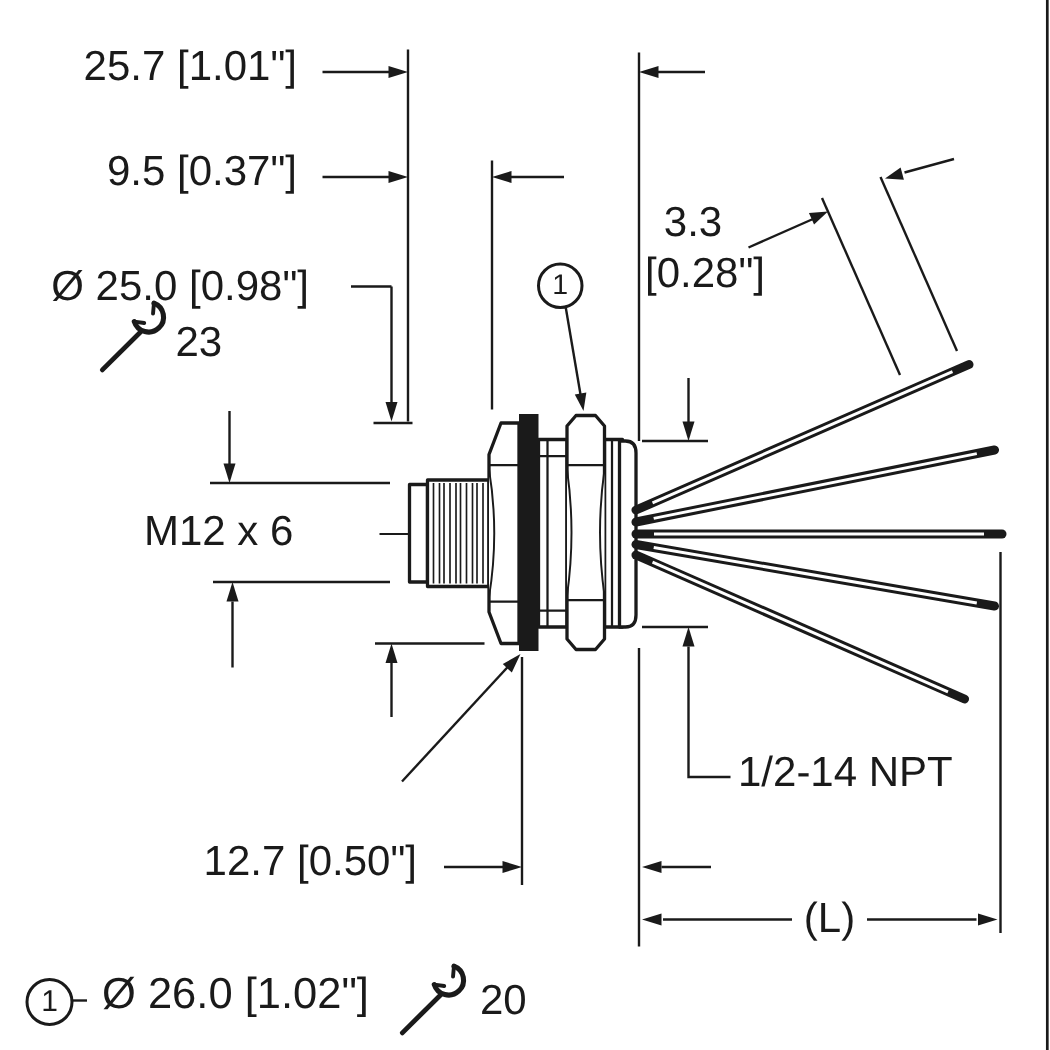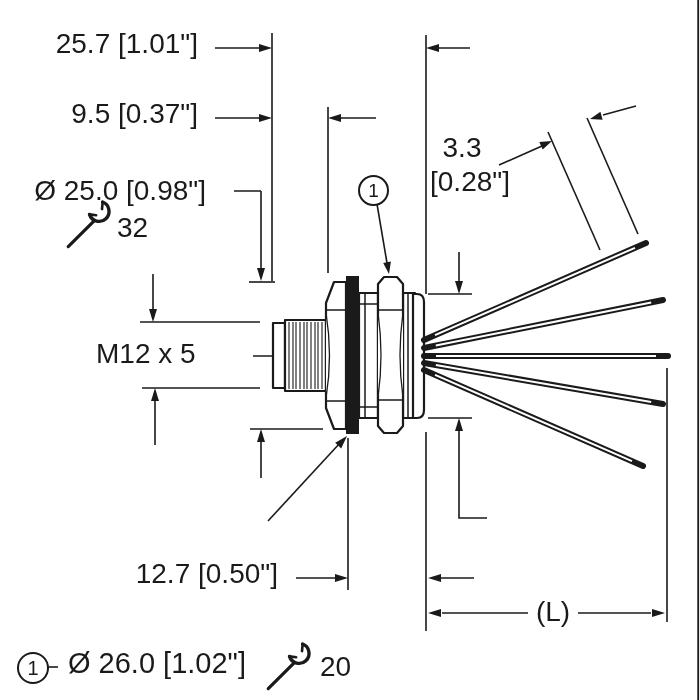--- a/index.html
+++ b/index.html
@@ -137,35 +137,36 @@
       <path d="M-7,-8 L-2.5,-3 M11,-9 L6,-4" stroke-width="2.6"></path>
     </g>
   </svg>
 
   <div class="lbl dim dim-r" style="left:40px;top:30px;width:158px;">25.7 [1.01"]</div>
 
   <div class="lbl dim dim-r" style="left:40px;top:100px;width:158px;">9.5 [0.37"]</div>
 
   <div class="lbl dim dim-r" style="left:28px;top:177px;width:178px;">Ø 25.0 [0.98"]</div>
 
-  <div class="lbl dim" style="left:117px;top:214px;">32</div>
+  <div class="lbl dim" style="left:117px;top:214px;">23</div>
 
   <div class="lbl dim dim-c" style="left:432px;top:134px;width:60px;">3.3</div>
 
   <div class="lbl dim dim-c" style="left:420px;top:168px;width:100px;">[0.28"]</div>
 
   <div class="circ" style="left:358px;top:175px;width:27px;height:27px;font-size:19px;">
     <span>1</span>
   </div>
 
-  <div class="lbl dim" style="left:96px;top:340px;">M12 x 5</div>
+  <div class="lbl dim" style="left:96px;top:340px;">M12 x 6</div>
 
 
   <div class="lbl dim dim-r" style="left:120px;top:560px;width:158px;">12.7 [0.50"]</div>
 
+  <div class="lbl dim" style="left:492px;top:501px;">1/2-14 NPT</div>
 
   <div class="lbl dim dim-c" style="left:528px;top:598px;width:50px;">(L)</div>
 
   <div class="circ" style="left:17px;top:652px;width:28px;height:28px;font-size:20px;">
     <span>1</span>
   </div>
 
   <div class="lbl" style="left:68px;top:649px;font-size:29px;">Ø 26.0 [1.02"]</div>
 
   <div class="lbl dim" style="left:320px;top:653px;">20</div>

